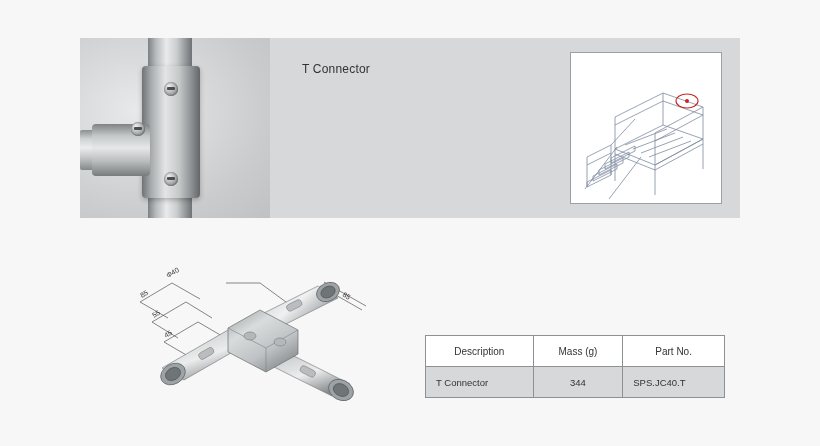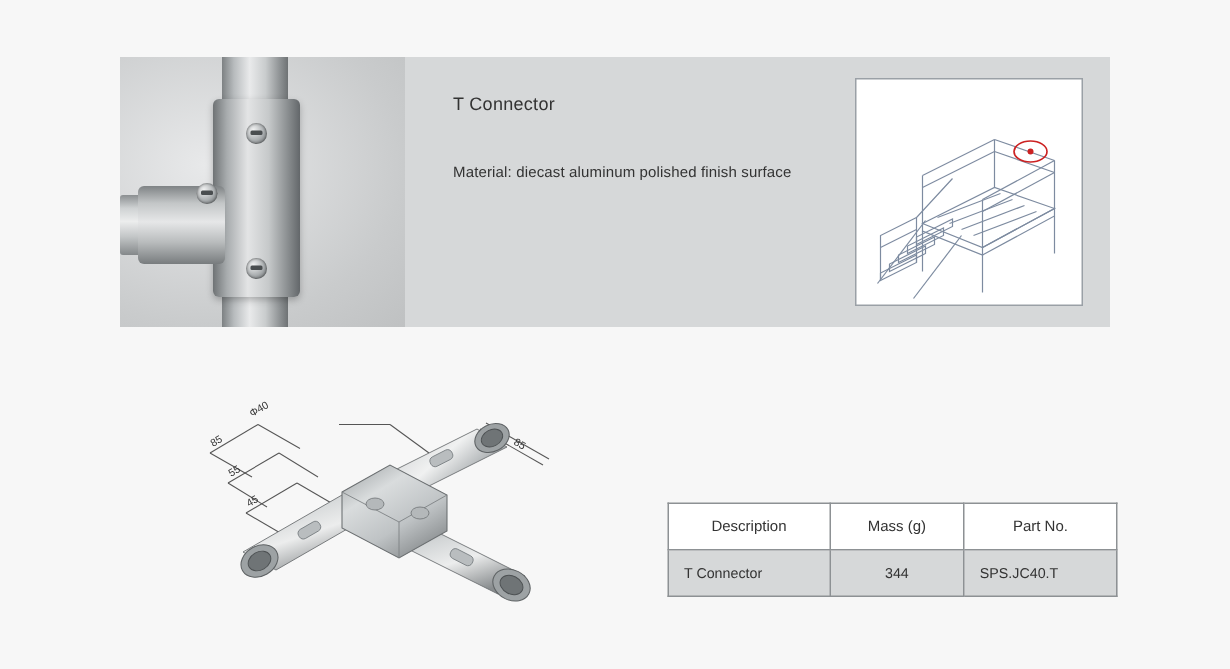--- a/index.html
+++ b/index.html
@@ -136,21 +136,21 @@
     left: 110px;
     top: 250px;
     width: 290px;
     height: 180px;
   }
   .iso-drawing svg { display: block; }
 
   
   .spec-table {
     position: absolute;
-    left: 445px;
+    left: 425px;
     top: 335px;
     width: 300px;
     border-collapse: collapse;
     font-size: 10px;
     color: #333;
   }
   .spec-table th, .spec-table td {
     border: 1px solid #8d9194;
     height: 30px;
     text-align: center;
@@ -185,21 +185,20 @@
     <div class="tube-h"></div>
     <div class="tee-body"></div>
     <div class="tee-arm"></div>
     <div class="screw" style="left:84px; top:44px;"></div>
     <div class="screw" style="left:51px; top:84px;"></div>
     <div class="screw" style="left:84px; top:134px;"></div>
   </div>
 
   <div class="banner-text">
     <p class="banner-title">T Connector</p>
-    <p class="banner-material">Material: diecast aluminum  polished finish surface</p>
   </div>
 
   <div class="drawing-box">
     <svg width="150" height="150" viewBox="0 0 150 150">
       <g stroke="#7d8ba0" stroke-width="0.8" fill="none">
 
         <path d="M44 96 L92 72 L132 86 L84 112 Z"></path>
         <path d="M44 96 L44 101 L84 117 L84 112"></path>
         <path d="M84 112 L132 86 L132 91 L84 117"></path>
 

